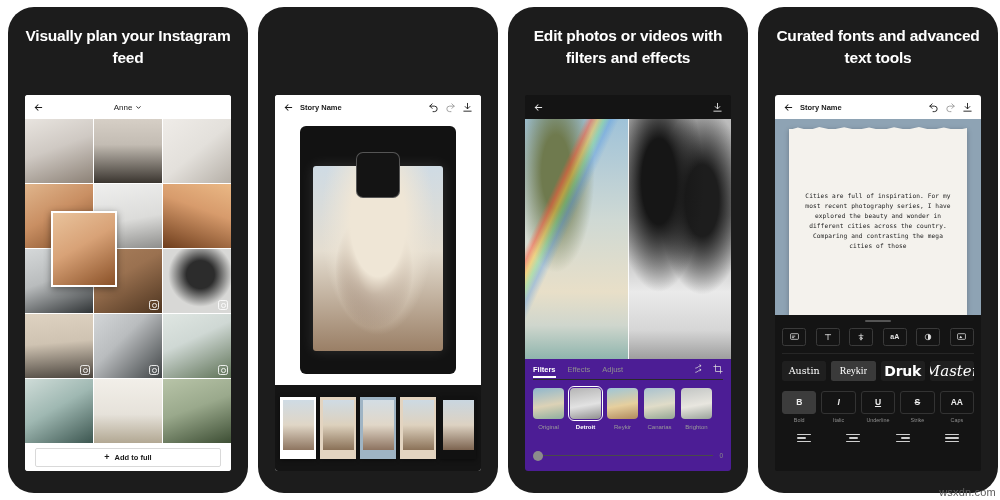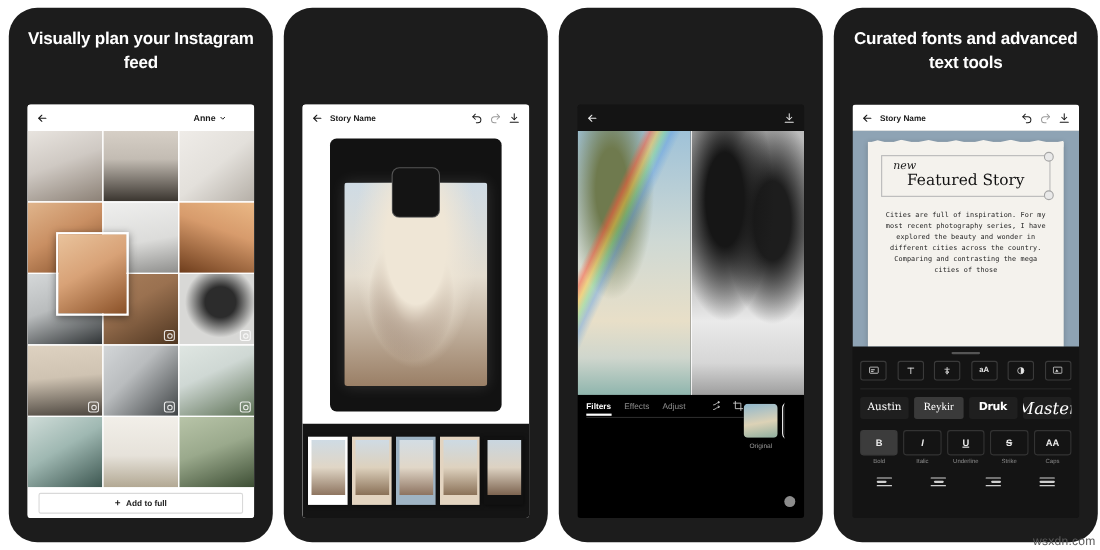--- a/index.html
+++ b/index.html
@@ -58,22 +58,22 @@
     background:#ffffff;
     color:#1a1a1a;
     font-size:7.5px;
     font-weight:700;
     gap:6px;
   }
   .appbar.dark{background:#141414;color:#e8e8e8;}
   .appbar .spacer{flex:1;}
   .appbar-center{
     flex:1;text-align:center;
-    font-size:8px;font-weight:700;
-    display:flex;align-items:center;justify-content:flex-end;gap:3px;
+    font-size:8px;font-weight:400;
+    display:flex;align-items:center;justify-content:center;gap:3px;
   }
   .ic{width:11px;height:11px;display:inline-block;flex:0 0 auto;}
   .ic svg{width:100%;height:100%;display:block;}
 
   
   .grid{
     flex:1;
     display:grid;
     grid-template-columns:repeat(3,1fr);
     grid-auto-rows:1fr;
@@ -182,22 +182,22 @@
     background:#0e0e0e;
     display:flex;
   }
   .half{width:50%;height:100%;position:relative;overflow:hidden;}
   .splitline{
     position:absolute;left:50%;top:0;width:1.2px;height:100%;
     background:rgba(255,255,255,.9);z-index:3;
   }
   .toolpanel{
     flex:0 0 112px;
-    background:#000000;
-    display:flex;flex-direction:row;
+    background:#4c1d95;
+    display:flex;flex-direction:column;
     padding:0 8px;
   }
   .tabs{
     display:flex;align-items:center;
     gap:12px;
     height:20px;
     font-size:7.5px;color:#8e8e8e;
     border-bottom:.5px solid #2a2a2a;
     position:relative;
   }
@@ -303,21 +303,21 @@
   }
   .fbtn{
     flex:1;height:20px;border-radius:2.5px;background:#1f1f1f;
     display:flex;align-items:center;justify-content:center;
     color:#ffffff;font-size:9px;font-weight:700;
     overflow:hidden;
   }
   .fbtn.sel{background:#3a3a3a;}
   .f-austin{font-family:"DejaVu Serif", serif;font-weight:400;font-size:9.5px;}
   .f-canela{font-family:"Liberation Serif", serif;font-weight:400;font-size:10px;}
-  .f-druk{font-family:"DejaVu Sans", sans-serif;font-weight:700;font-size:10px;letter-spacing:-.3px;}
+  .f-druk{font-family:"DejaVu Sans", sans-serif;font-weight:700;font-size:14px;letter-spacing:-.3px;}
   .f-master{font-family:"DejaVu Serif", serif;font-style:italic;font-weight:400;font-size:15px;}
   .stylerow{display:flex;gap:5px;padding-top:2px;}
   .scol{flex:1;text-align:center;}
   .sbtn{
     height:21px;border:.7px solid #333;border-radius:3px;
     display:flex;align-items:center;justify-content:center;
     color:#ededed;font-size:8.5px;font-weight:700;
   }
   .sbtn.sel{background:#3c3c3c;border-color:#3c3c3c;}
   .slabel{font-size:5.4px;color:#8d8d8d;margin-top:3.5px;}
@@ -497,20 +497,21 @@
         <div class="thumb dk">
             <div class="tin">
               <div class="img" style="background:linear-gradient(180deg,#c9d6e0 0%,#ddd2c2 50%,#7d6450 100%)"></div>
             </div>
           </div>
       </div>
     </div>
   </div>
 
   <div class="panel">
+    <div class="panel-title">Edit photos or videos with filters and effects</div>
     <div class="phone dark">
       <div class="appbar dark">
         <span class="ic">
           <svg viewBox="0 0 24 24" fill="none" stroke="#e8e8e8" stroke-width="2.2" stroke-linecap="round" stroke-linejoin="round">
               <path d="M19 12H5"></path>
               <path d="M11 18l-6-6 6-6"></path>
             </svg>
         </span>
         <span class="spacer"></span>
         <span class="ic">
@@ -633,26 +634,20 @@
           <svg viewBox="0 0 24 24" fill="none" stroke="#1a1a1a" stroke-width="2" stroke-linecap="round" stroke-linejoin="round">
               <path d="M12 3v11"></path>
               <path d="M7 10l5 5 5-5"></path>
               <path d="M4 20h16"></path>
             </svg>
         </span>
       </div>
 
       <div class="canvas4">
         <div class="paper">
-          <div class="txtbox">
-            <span class="t-new">new</span>
-            <span class="t-title">Featured Story</span>
-            <span class="handle h-tr"></span>
-            <span class="handle h-br"></span>
-          </div>
           <div class="body-txt">Cities are full of inspiration. For my most recent photography series, I have explored the beauty and wonder in different cities across the country. Comparing and contrasting the mega cities of those</div>
         </div>
       </div>
 
       <div class="txtpanel">
         <div class="grabber"></div>
 
         <div class="iconrow">
           <div class="sqbtn">
             <svg width="9" height="7" viewBox="0 0 24 18" fill="none" stroke="#e4e4e4" stroke-width="2">

